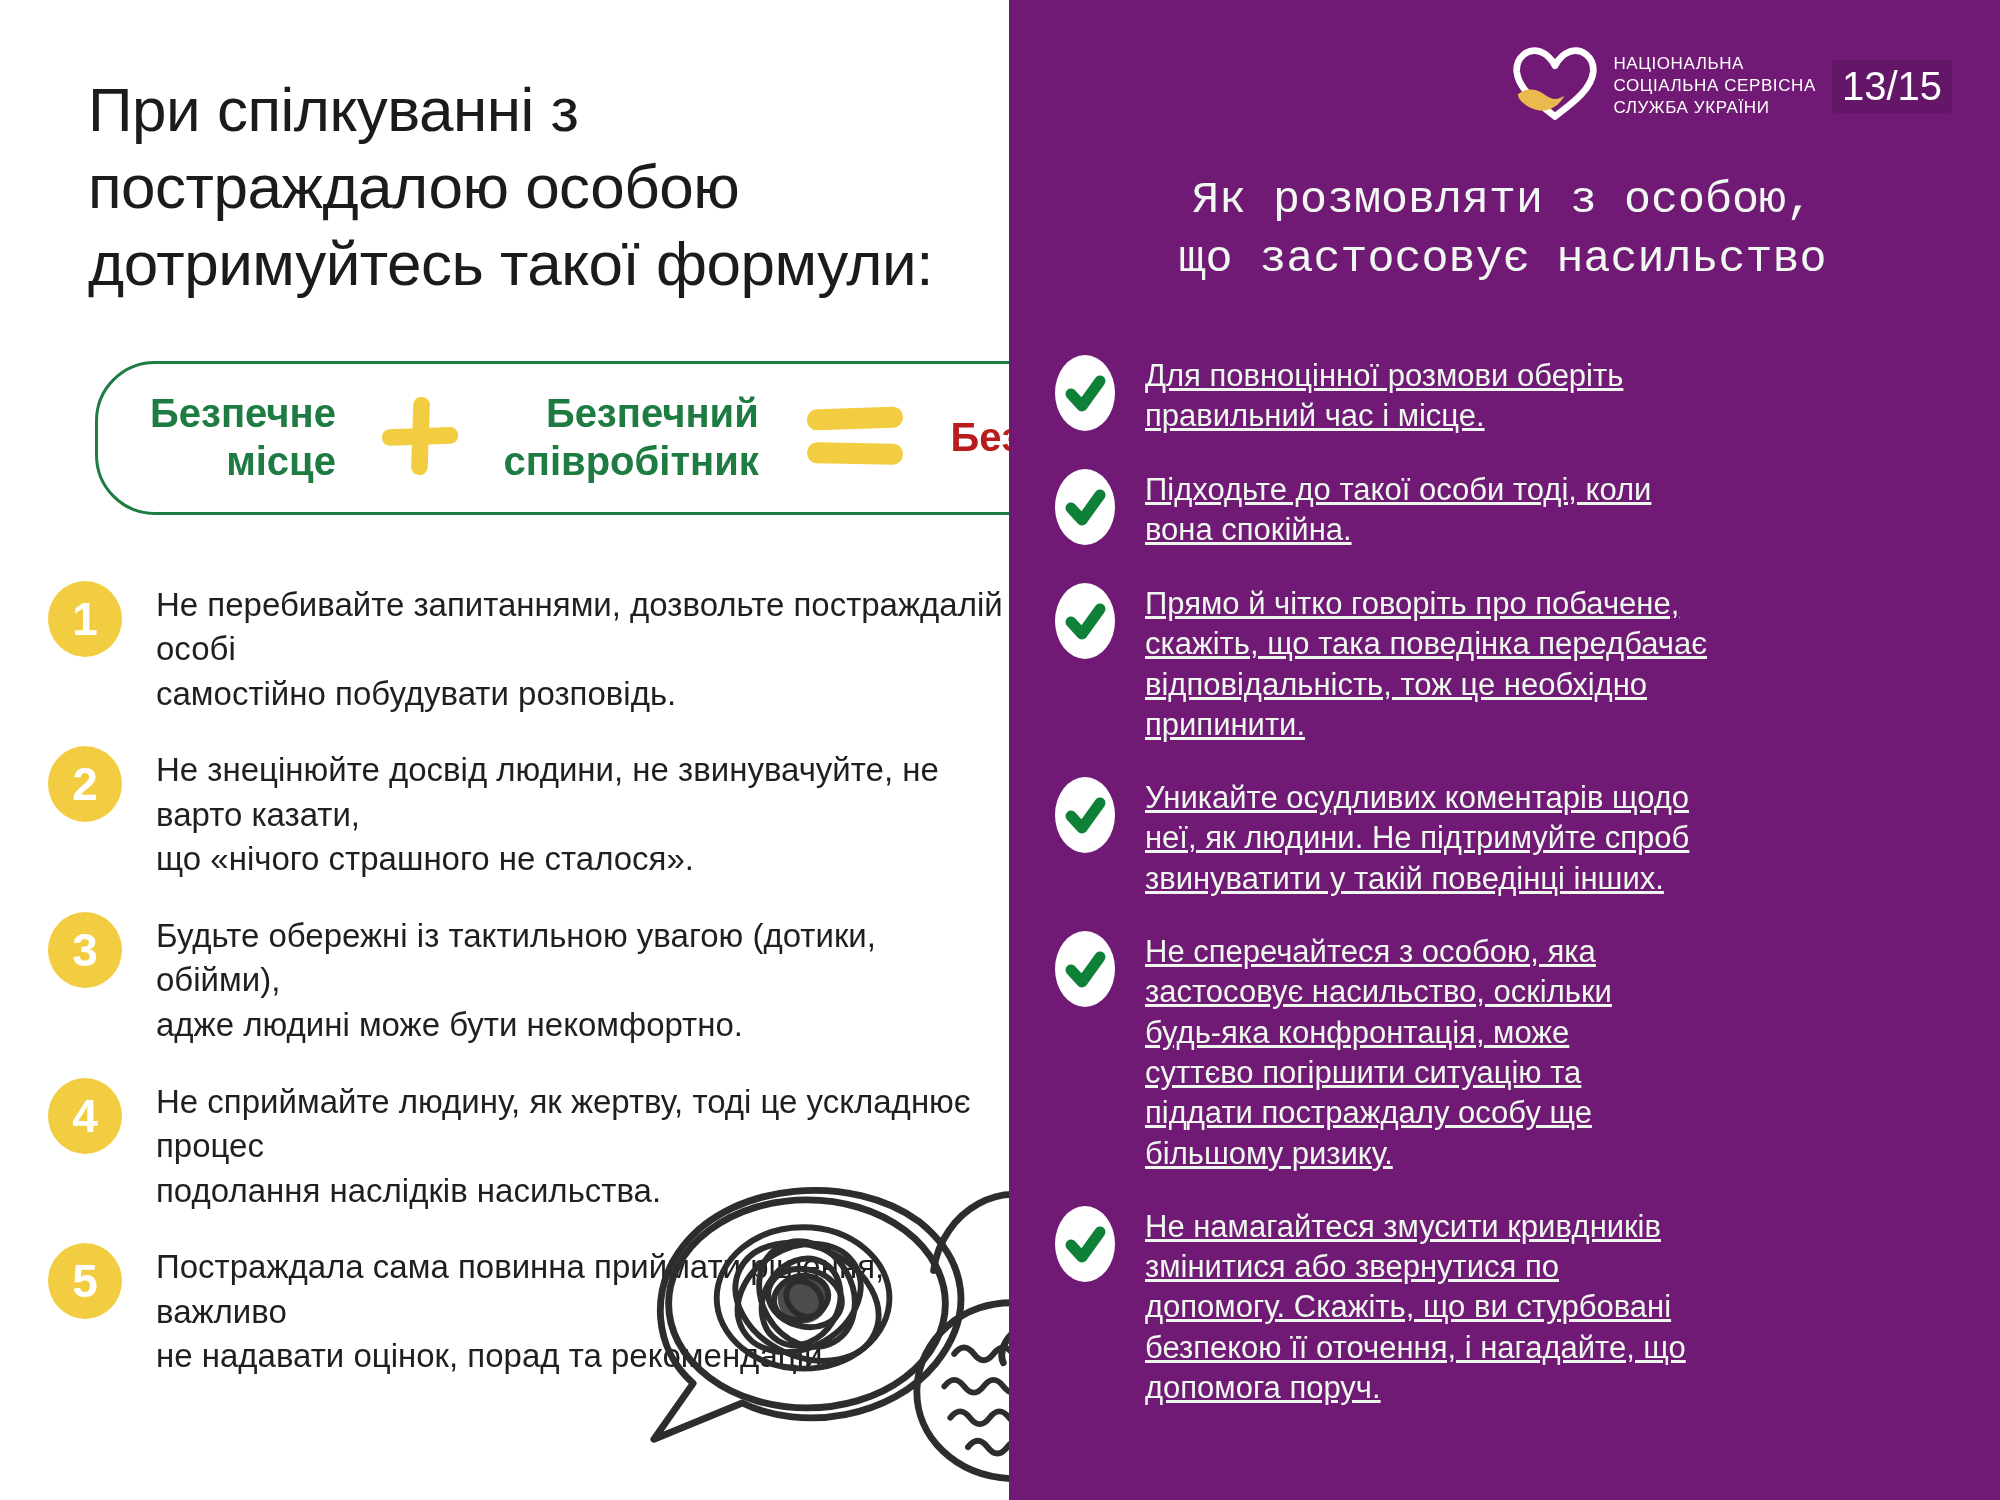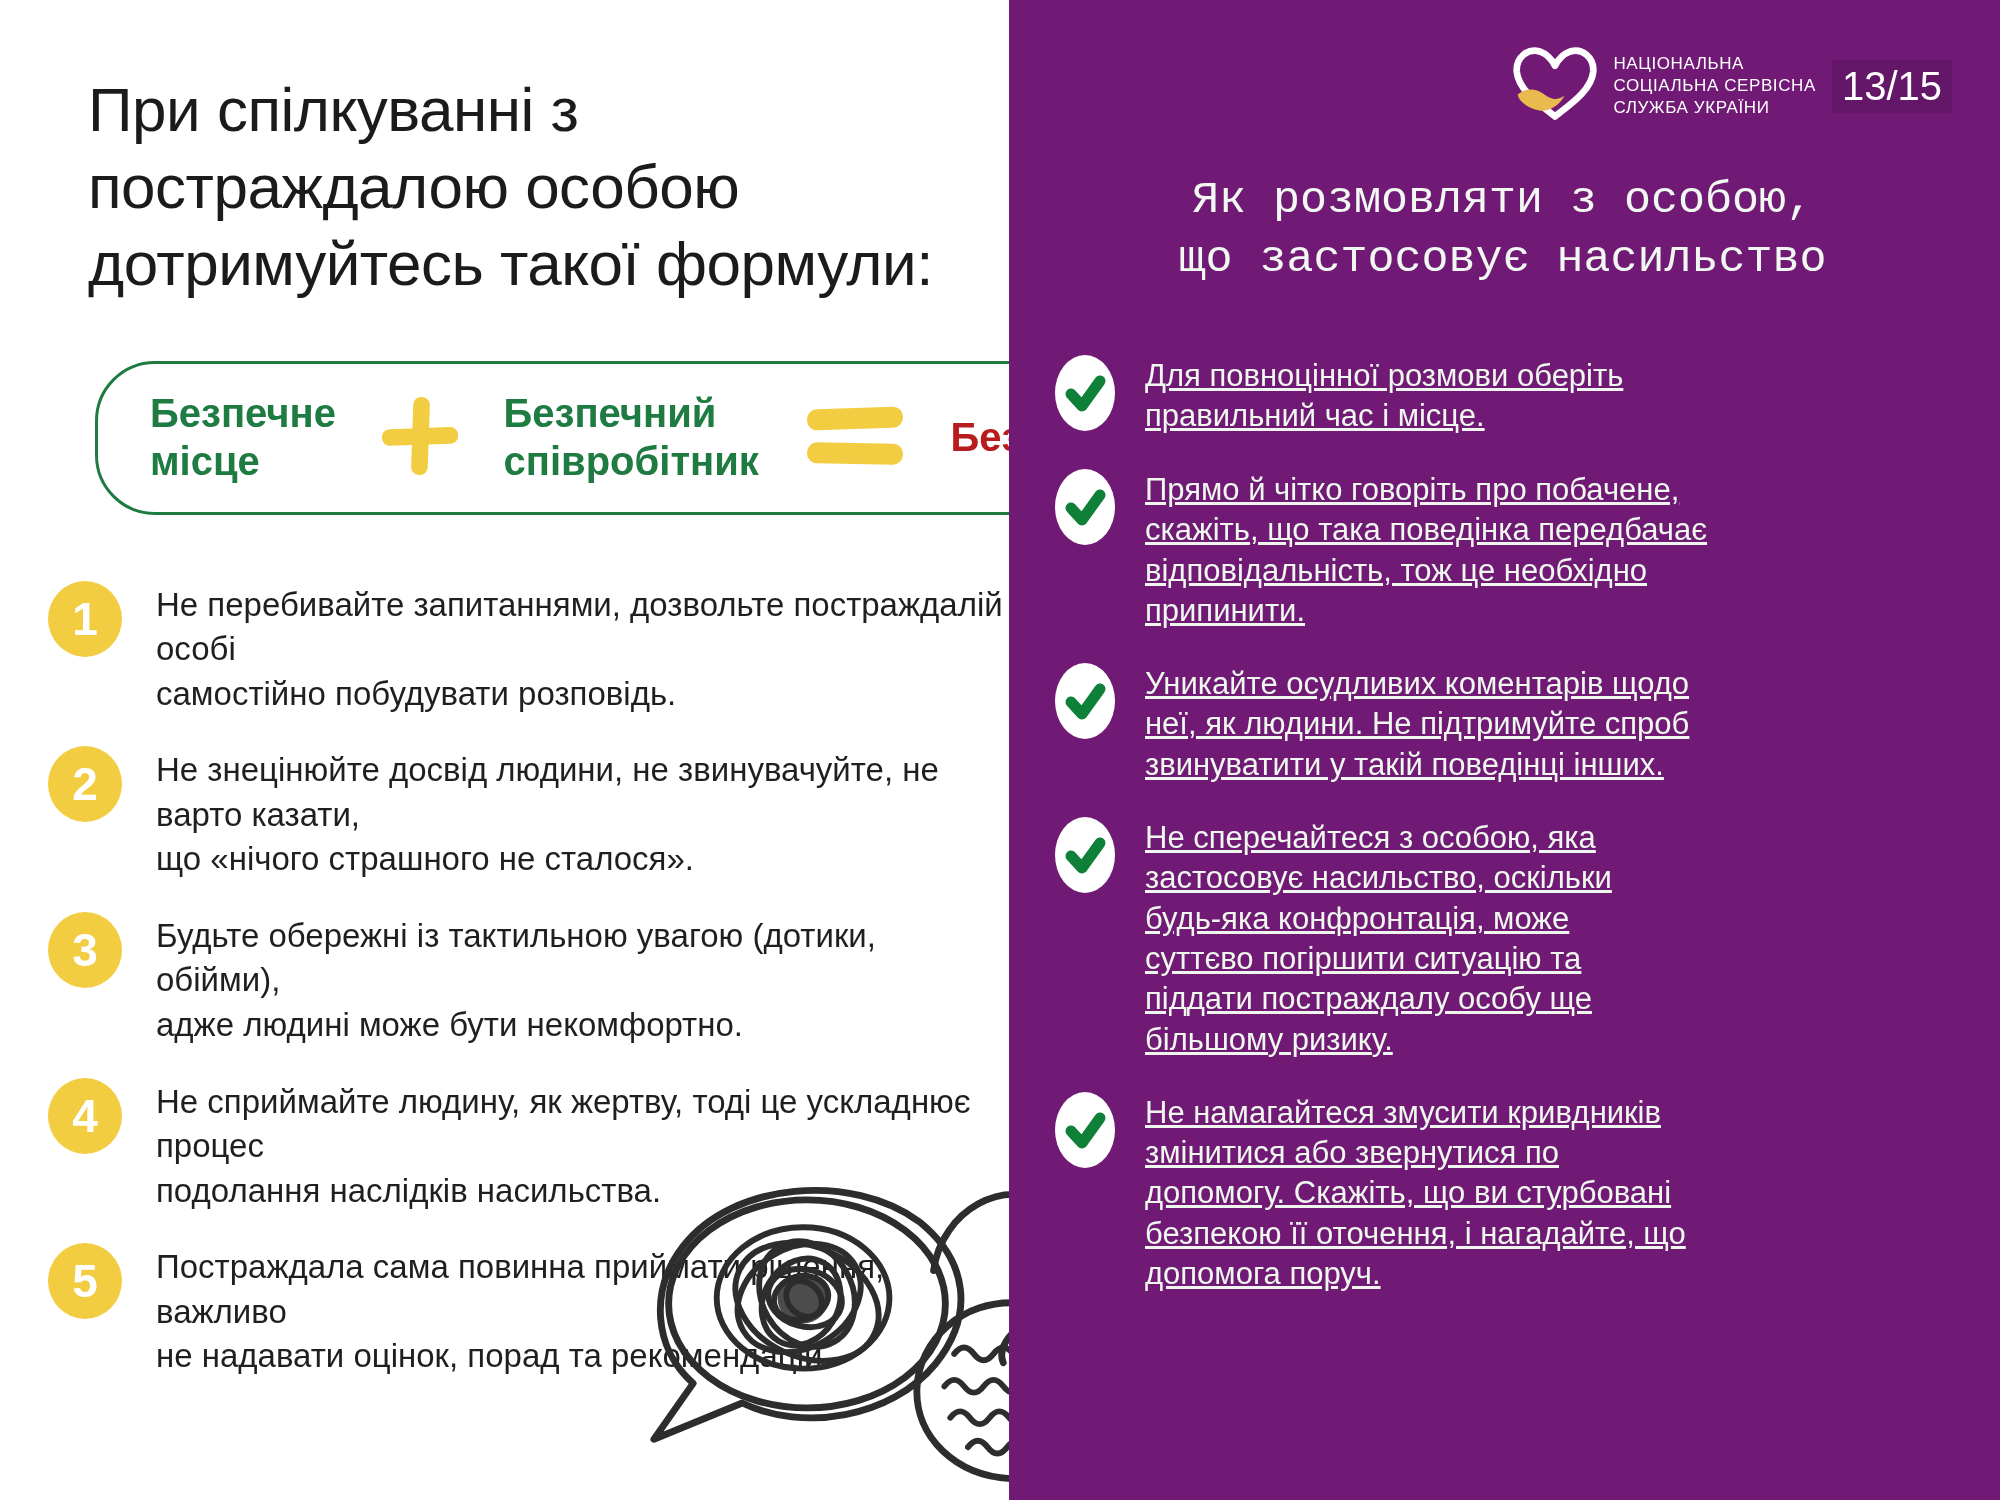--- a/index.html
+++ b/index.html
@@ -15,20 +15,21 @@
   .title {
     margin: 72px 0 0 88px;
     font-size: 62px; line-height: 1.24; color: #1b1b1d;
     white-space: pre-line; letter-spacing: -0.5px;
   }
   .formula-box {
     margin: 58px 0 0 95px; width: 1070px; box-sizing: border-box;
     border: 3px solid #1E7B41; border-radius: 60px;
     padding: 26px 52px; display: flex; align-items: center;
     justify-content: space-between;
+    text-align: right;
   }
   .term {
     color: #1E7B41; font-weight: bold; font-size: 40px; line-height: 1.18;
     white-space: pre-line;
   }
   .result { color: #b91c1c; font-weight: bold; font-size: 40px; }
   .op { flex: 0 0 auto; display: block; }
 
   .numbered-list { margin: 66px 0 0 48px; }
   .num-item { display: flex; align-items: flex-start; margin-bottom: 30px; }
@@ -197,20 +198,30 @@
         <div class="check-text">Для повноцінної розмови оберіть
 правильний час і місце.</div>
       </div>
       <div class="check-item">
         <span class="check-badge">
           <svg width="64" height="80" viewBox="0 0 64 80">
               <ellipse cx="32" cy="40" rx="30" ry="38" fill="#ffffff"></ellipse>
               <path d="M18 41 L29 53 L47 28" stroke="#0E8038" stroke-width="11" fill="none" stroke-linecap="round" stroke-linejoin="round"></path>
             </svg>
         </span>
+        <div class="check-text">Підходьте до такої особи тоді, коли
+вона спокійна.</div>
+      </div>
+      <div class="check-item">
+        <span class="check-badge">
+          <svg width="64" height="80" viewBox="0 0 64 80">
+              <ellipse cx="32" cy="40" rx="30" ry="38" fill="#ffffff"></ellipse>
+              <path d="M18 41 L29 53 L47 28" stroke="#0E8038" stroke-width="11" fill="none" stroke-linecap="round" stroke-linejoin="round"></path>
+            </svg>
+        </span>
         <div class="check-text">Прямо й чітко говоріть про побачене,
 скажіть, що така поведінка передбачає
 відповідальність, тож це необхідно
 припинити.</div>
       </div>
       <div class="check-item">
         <span class="check-badge">
           <svg width="64" height="80" viewBox="0 0 64 80">
               <ellipse cx="32" cy="40" rx="30" ry="38" fill="#ffffff"></ellipse>
               <path d="M18 41 L29 53 L47 28" stroke="#0E8038" stroke-width="11" fill="none" stroke-linecap="round" stroke-linejoin="round"></path>

